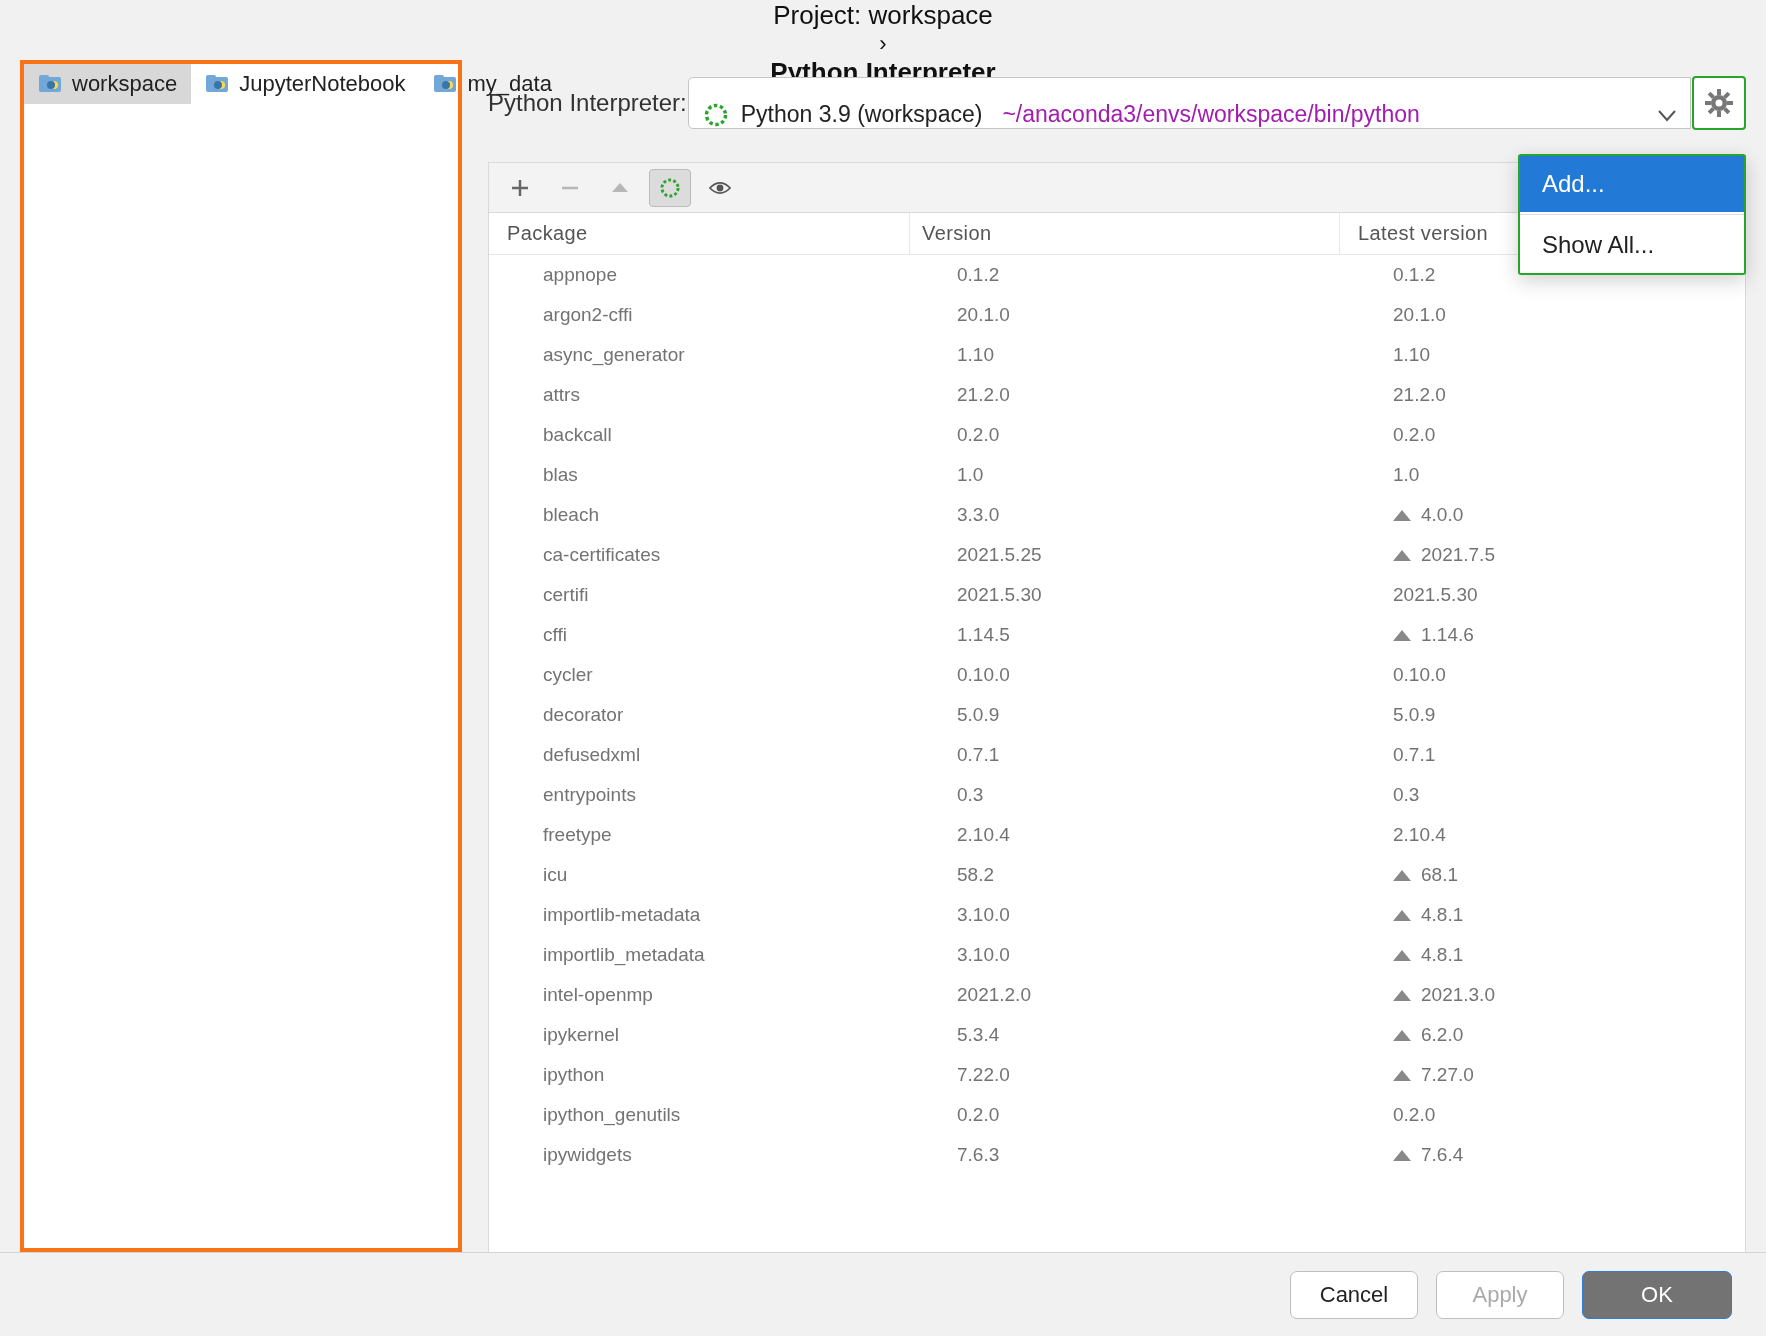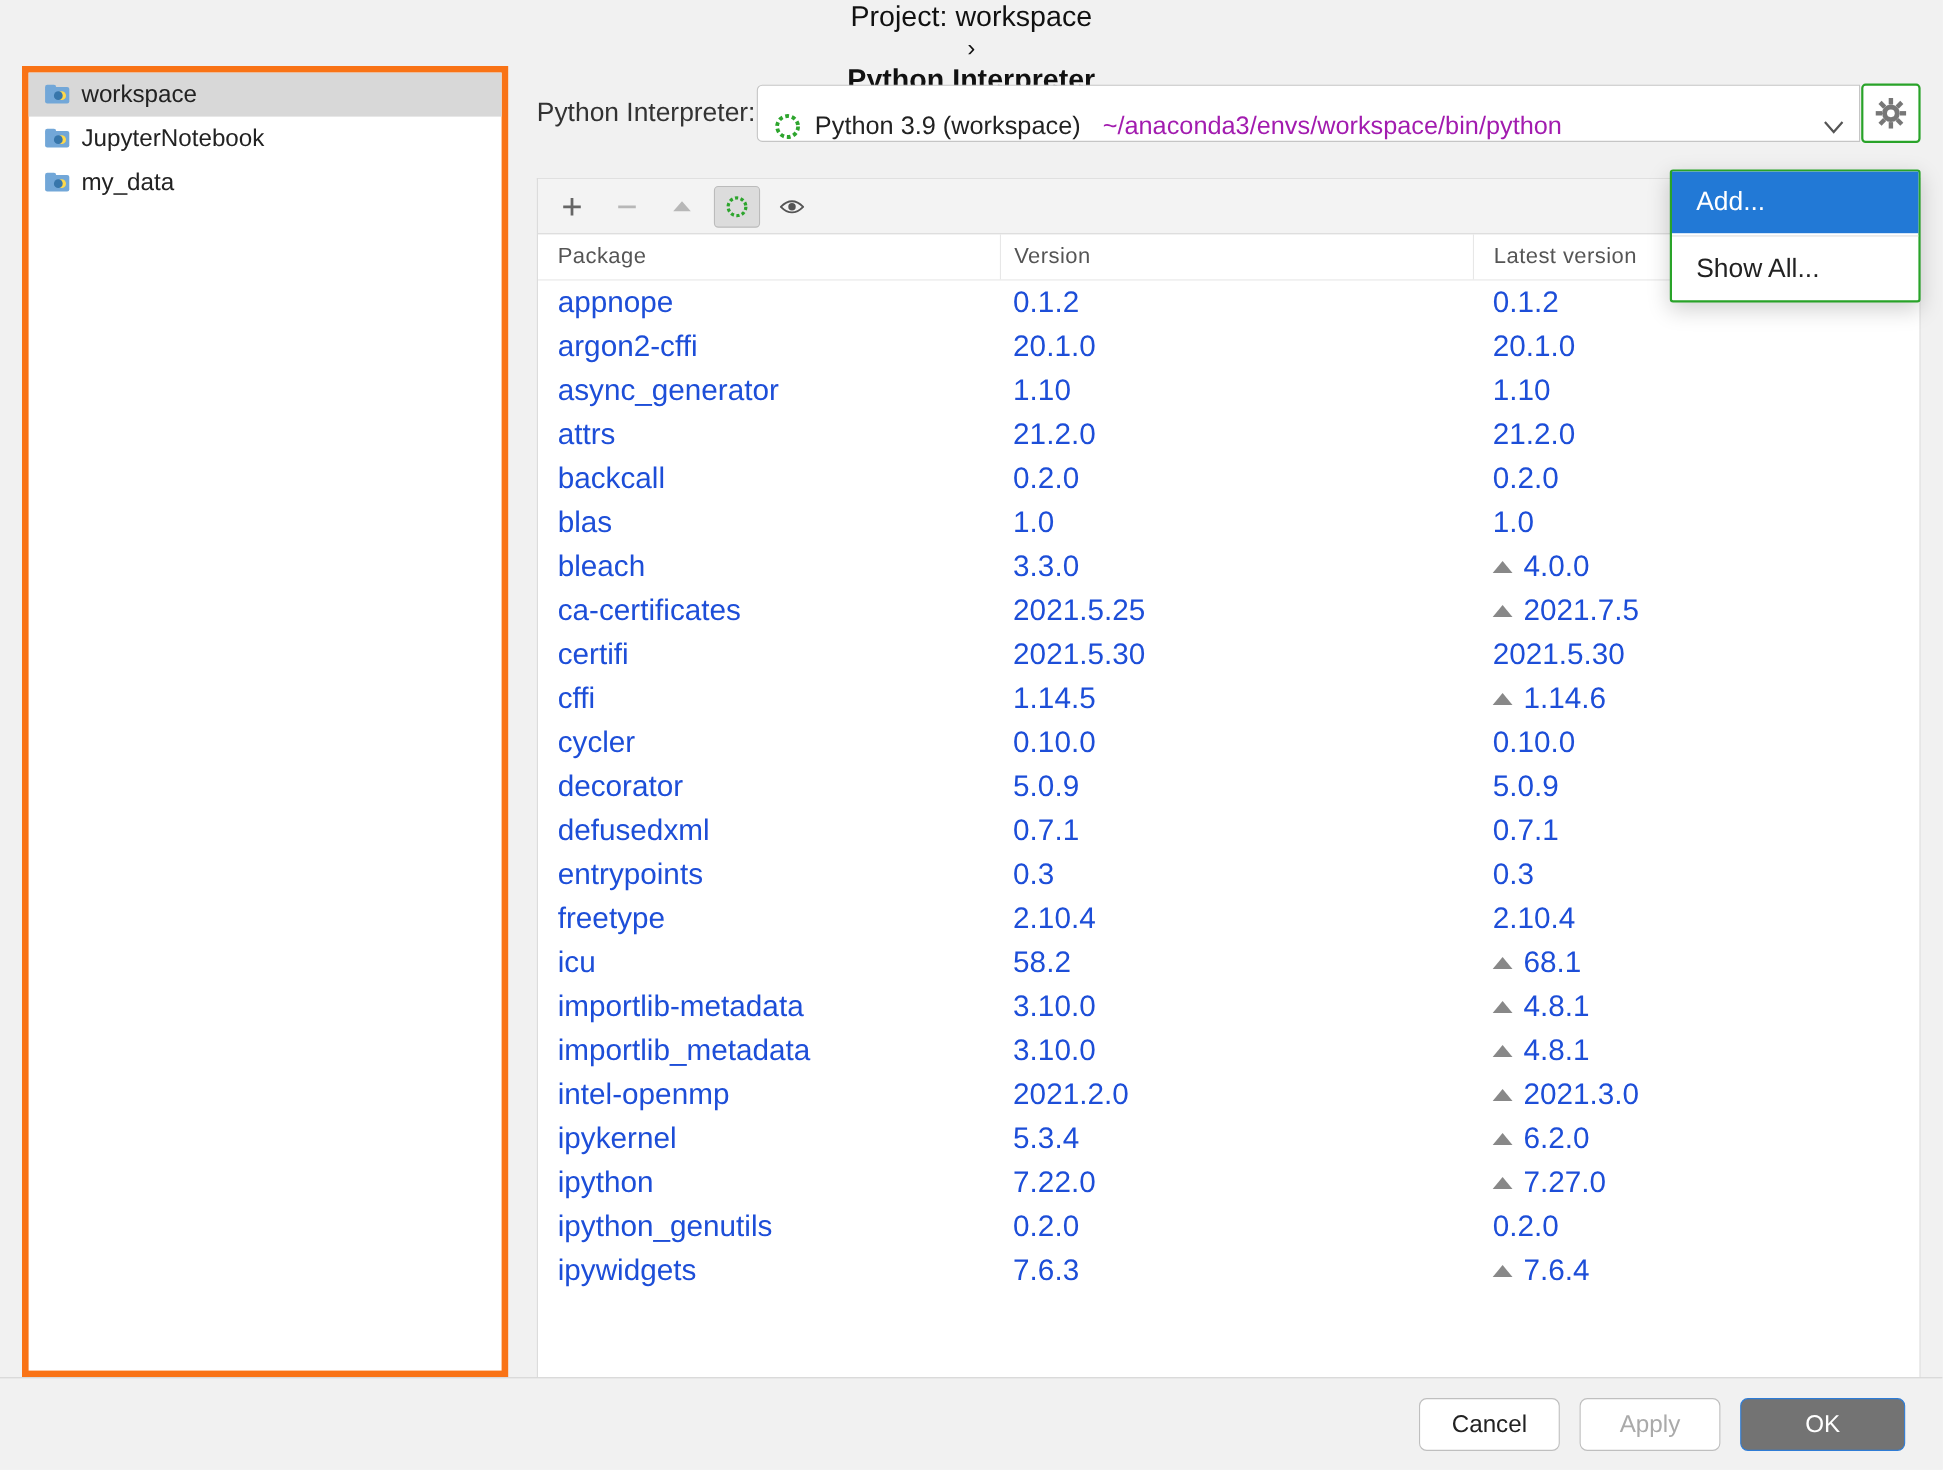--- a/index.html
+++ b/index.html
@@ -9,21 +9,21 @@
   .crumb-row { display:flex; align-items:center; height:60px; padding:0 28px;flex-direction:column; }
   .crumb { font-weight:400; color:#111; font-size:26px; }
   .crumb.strong { font-weight:700; }
   .crumb-sep { margin:0 10px; color:#111; font-size:22px; }
   .crumb-icon { width:20px; height:20px; border:1px solid #888; margin-left:12px; display:inline-flex; align-items:center; justify-content:center; }
   .crumb-icon::before { content:""; width:10px; height:2px; background:#888; }
   .nav-arrows { margin-left:auto; display:flex; gap:18px; }
   .nav-arrows svg { width:30px; height:28px; }
   
   .split { flex:1; display:flex; min-height:0; padding:0 20px 0 20px; }
-  .sidebar { width:442px; background:#fff; border:6px solid #f97316; display:flex; flex-direction:column; }
+  .sidebar { width:442px; background:#fff; border:4px solid #f97316; display:flex; flex-direction:row; }
   .tree-item { display:flex; align-items:center; padding:4px 14px; height:40px; font-size:22px; color:#222; }
   .tree-item.selected { background:#d8d8d8; }
   .py-ico { display:inline-flex; width:24px; height:24px; margin-right:10px; }
   .content { flex:1; display:flex; flex-direction:column; padding-left:26px; min-width:0; }
   .interp-row { display:flex; align-items:center; margin-top:16px; gap:1px; }
   .interp-label { font-size:24px; color:#333; }
   .interp-select { flex:1; height:52px; background:#fff; border:1px solid #c5c5c5; border-radius:5px 0 0 5px; display:flex; align-items:flex-end; padding:0 14px; position:relative; font-size:23px; }
   .interp-select .ring { width:26px; height:26px; margin-right:12px; }
   .interp-path { color:#a21caf; margin-left:20px; }
   .interp-caret { margin-left:auto; }
@@ -32,21 +32,21 @@
   .pkg-area { margin-top:32px; flex:1; min-height:0; display:flex; flex-direction:column; background:#fff; border:1px solid #d9d9d9; border-bottom:none; overflow:hidden; }
   .tool-row { height:50px; border-bottom:1px solid #d9d9d9; background:#f3f3f3; display:flex; align-items:center; padding:0 10px; gap:8px; }
   .tool-btn { width:42px; height:38px; display:flex; align-items:center; justify-content:center; border-radius:4px; }
   .tool-btn.selected { background:#dcdcdc; border:1px solid #bbb; }
   .tool-btn svg { width:22px; height:22px; }
   .hdr-row { height:42px; display:flex; align-items:center; border-bottom:1px solid #e7e7e7; font-size:20px; color:#555; letter-spacing:0.4px; }
   .col-pkg { width:420px; padding-left:18px; }
   .col-ver { width:430px; padding-left:12px; border-left:1px solid #e7e7e7; height:100%; display:flex; align-items:center;}
   .col-lat { flex:1; padding-left:18px; border-left:1px solid #e7e7e7; height:100%; display:flex; align-items:center;}
   .rows { flex:1; overflow:hidden; }
-  .row { height:40px; display:flex; align-items:center; font-size:27px; color:#1d4ed8; }
+  .row { height:40px; display:flex; align-items:center; font-size:19px; color:#737373;margin-left:36px; }
   .row .col-pkg { padding-left:18px; }
   .row .col-ver { border:none; }
   .row .col-lat { border:none; display:flex; align-items:center; gap:10px; }
   .upd { width:0; height:0; border-left:9px solid transparent; border-right:9px solid transparent; border-bottom:11px solid #888; display:inline-block; }
   
   .popup { position:absolute; top:154px; right:20px; width:228px; background:#fff; border:2px solid #29a329; border-radius:3px; box-shadow:0 6px 20px rgba(0,0,0,.18); z-index:20; }
   .popup-item { height:56px; display:flex; align-items:center; padding:0 22px; font-size:24px; }
   .popup-item.sel { background:#2279d6; color:#fff; }
   .popup-sep { height:1px; background:#ddd; margin:2px 0; }
   

